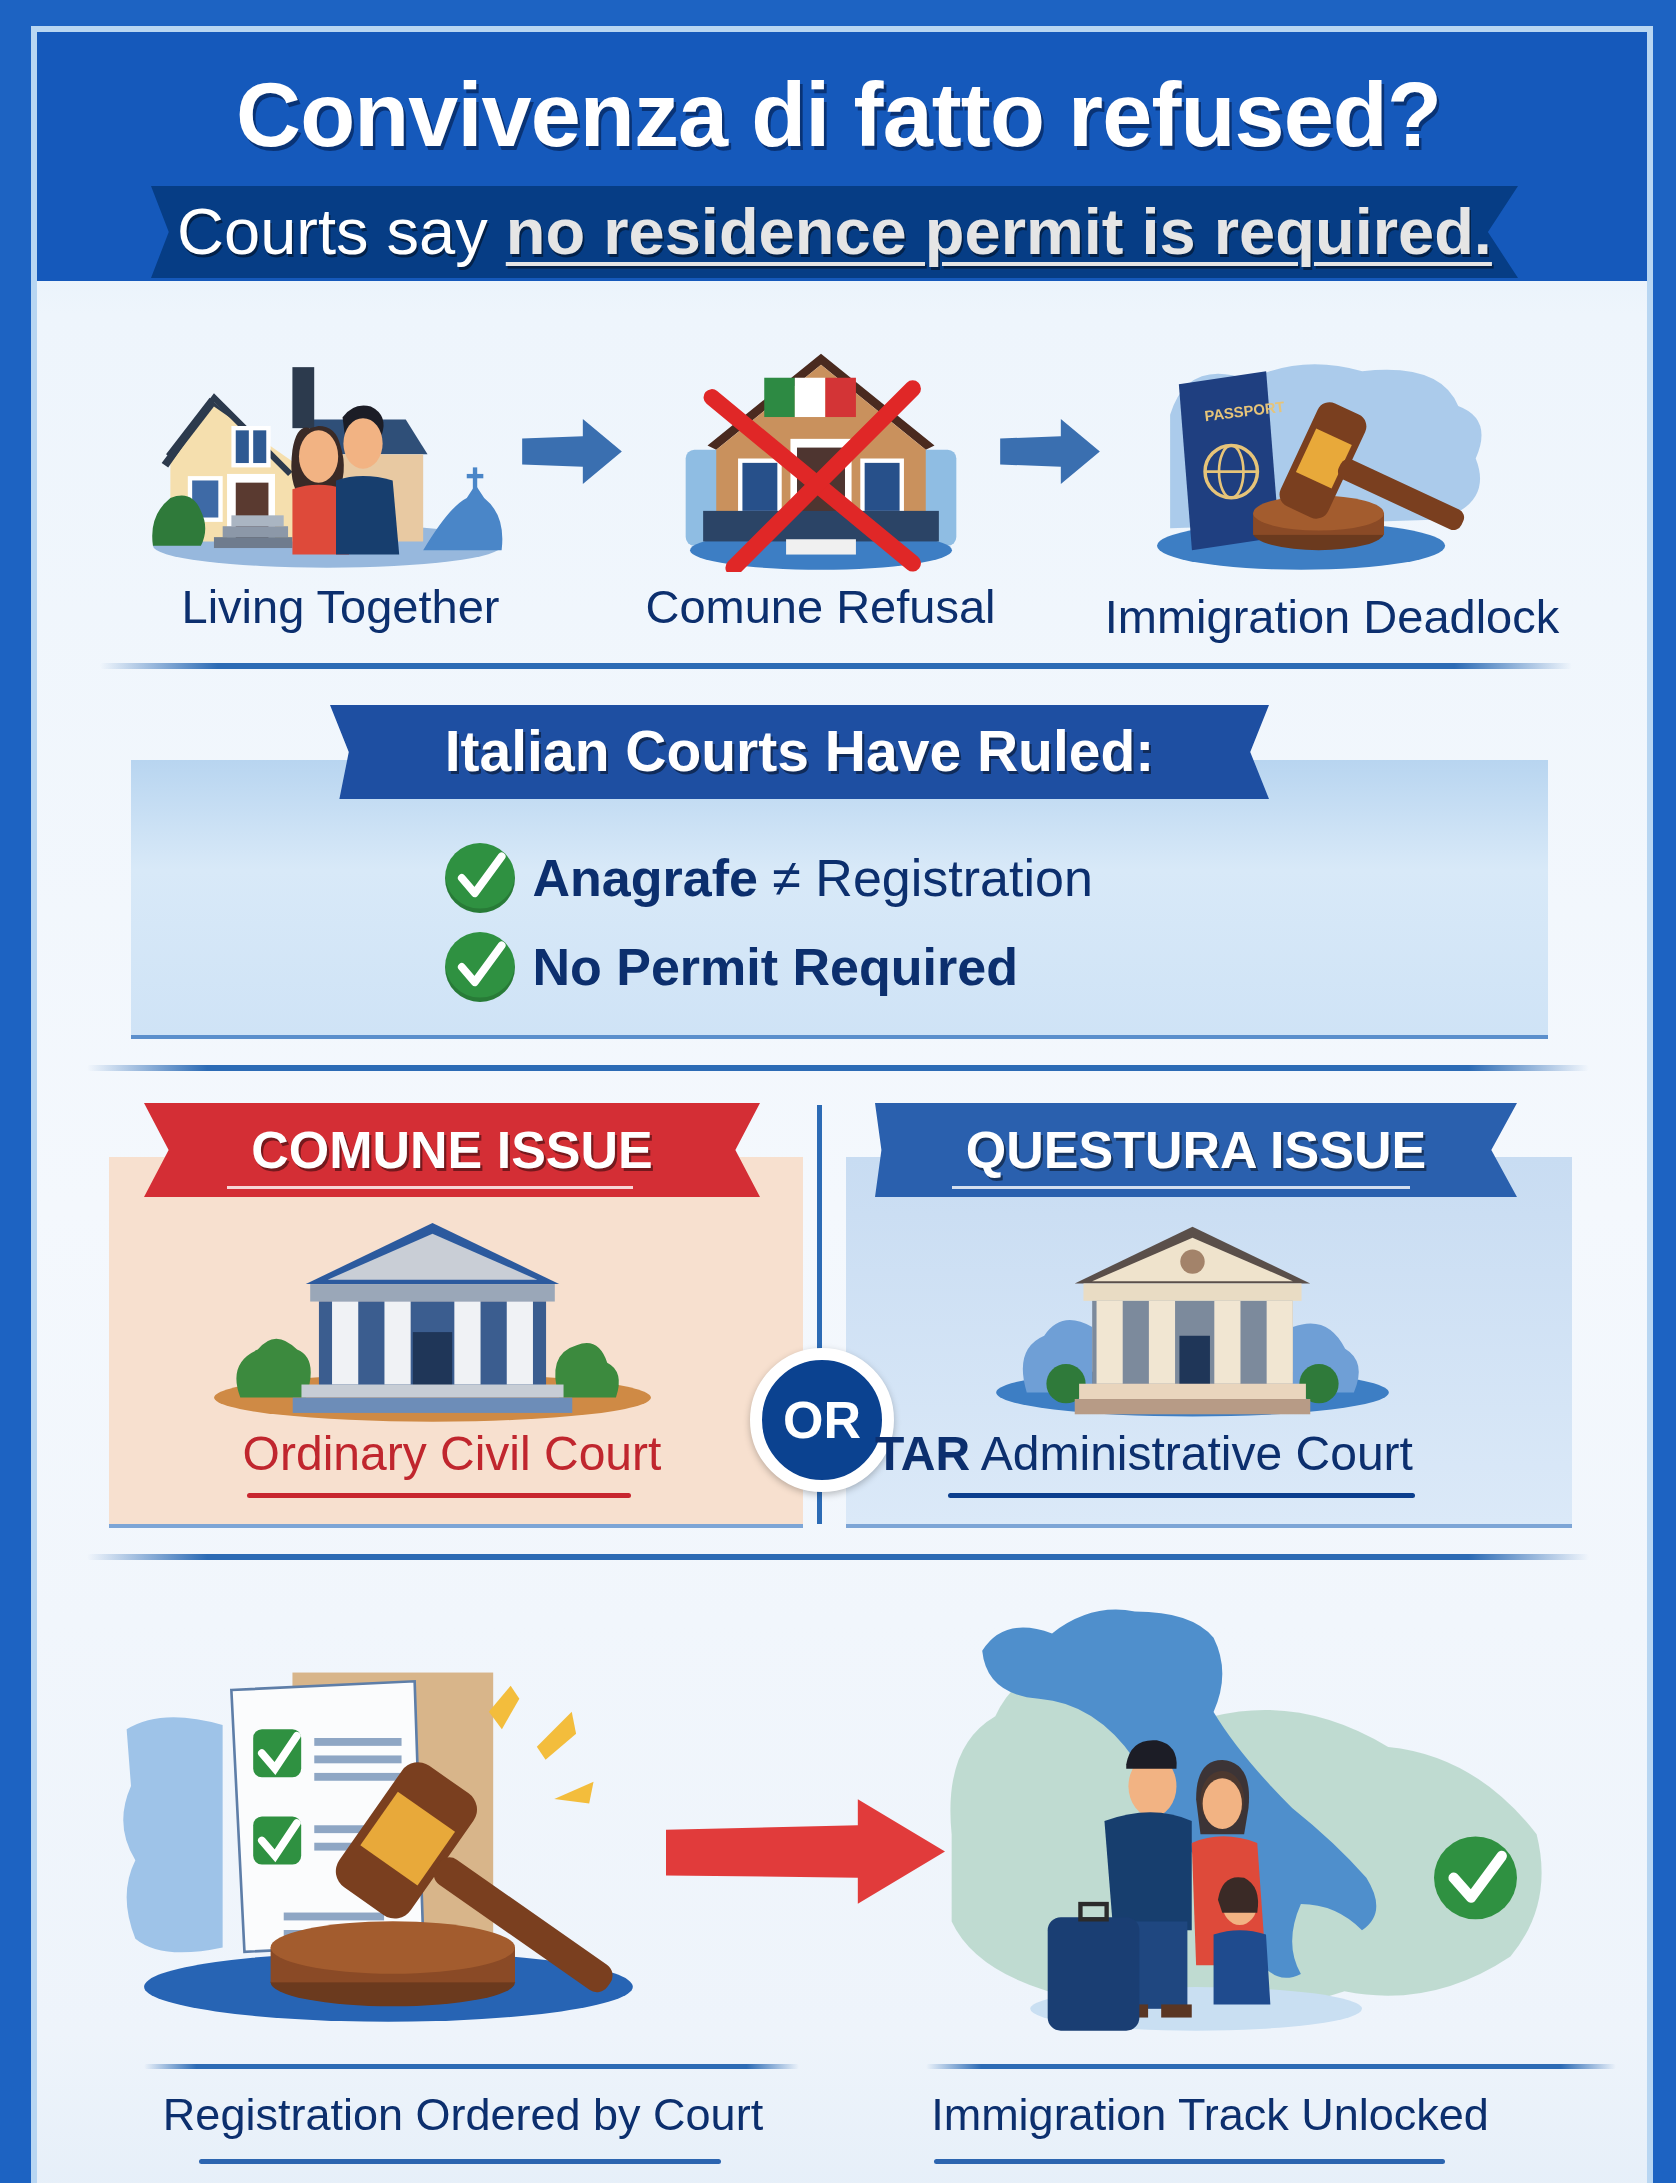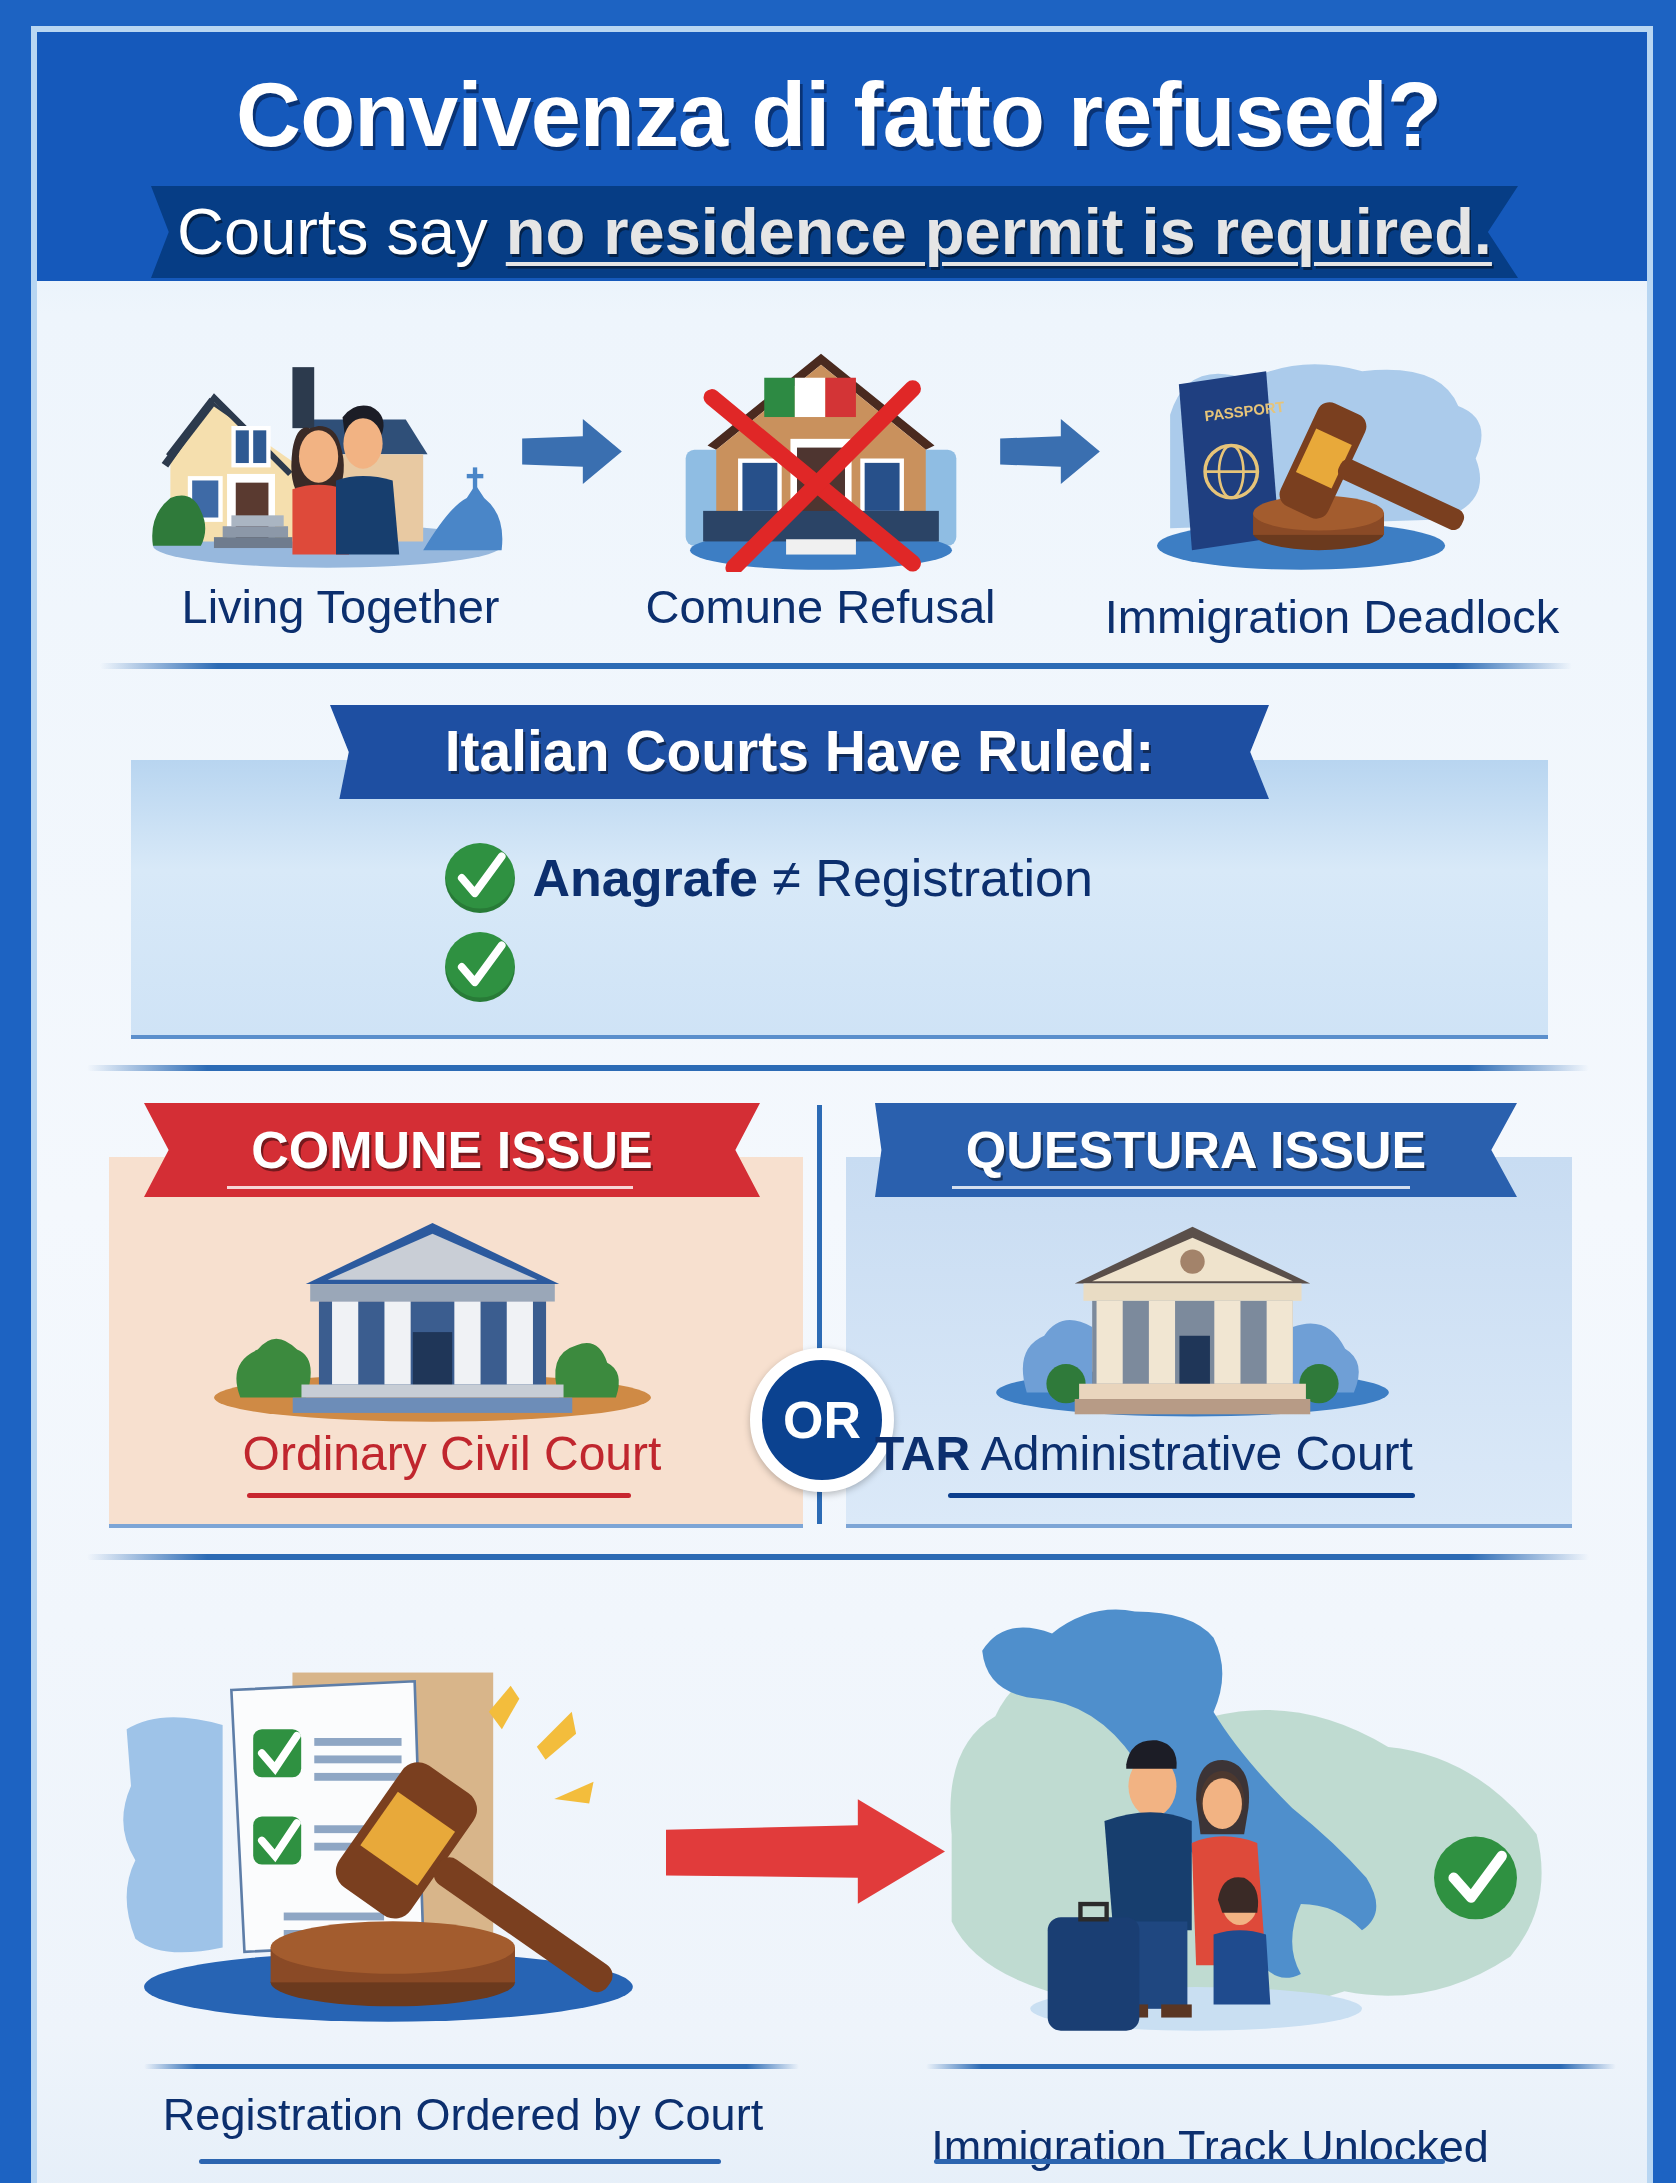--- a/index.html
+++ b/index.html
@@ -132,20 +132,21 @@
     <span class="thin">≠</span>
     <span class="thin">Registration</span>
   </div>
 </div>
 <div class="abs check-row" style="left:445px;top:932px">
   <div class="check-circ">
     <svg width="52" height="52" viewBox="0 0 120 120">
         <polyline points="18,60 48,95 110,10" fill="none" stroke="#fff" stroke-width="18" stroke-linecap="round" stroke-linejoin="round"></polyline>
       </svg>
   </div>
+  <div class="check-text">No Permit Required</div>
 </div>
 
 <div class="abs divider" style="left:87px;top:1065px;width:1502px"></div>
 
 <div class="abs" style="left:109px;top:1157px;width:694px;height:367px;background:#f7e0cf;border-bottom:4.4px solid #7da5d6;"></div>
 <div class="abs" style="left:846px;top:1157px;width:726px;height:367px;background:linear-gradient(180deg,#c8dcf2,#dbe9f8);border-bottom:4.4px solid #7da5d6;"></div>
 <div class="abs" style="left:817px;top:1105px;width:5.2px;height:419px;background:#2c6bb5;"></div>
 
 <div class="abs" style="left:144px;top:1103px;width:616px;height:94px;background:#d42e35;clip-path:polygon(0 0,100% 0,96% 50%,100% 100%,0 100%,4% 50%);"></div>
 <div class="abs banner" style="left:144px;top:1118px;width:616px;font-size:52px;line-height:65px;">COMUNE ISSUE</div>
@@ -262,15 +263,15 @@
   <circle cx="1300" cy="700" r="95" fill="#2f9141"></circle>
   <polyline points="1250,700 1290,745 1360,650" fill="none" stroke="#fff" stroke-width="24" stroke-linecap="round" stroke-linejoin="round"></polyline>
 </svg>
 
 <div class="abs divider" style="left:144px;top:2064px;width:655px;height:5.2px"></div>
 <div class="abs divider" style="left:926px;top:2064px;width:690px;height:5.2px"></div>
 
 <div class="abs label" style="left:131px;top:2089px;width:664px;font-size:45px;">Registration Ordered by Court</div>
 <div class="abs uline" style="left:199px;top:2159px;width:522px;background:#2c65b0;"></div>
 
-<div class="abs label" style="left:900px;top:2089px;width:620px;font-size:45px;margin-top:32px;">Immigration Track Unlocked</div>
+<div class="abs label" style="left:900px;top:2089px;width:620px;font-size:45px;">Immigration Track Unlocked</div>
 <div class="abs uline" style="left:934px;top:2159px;width:511px;background:#2c65b0;"></div>
 
 
 </body></html>

